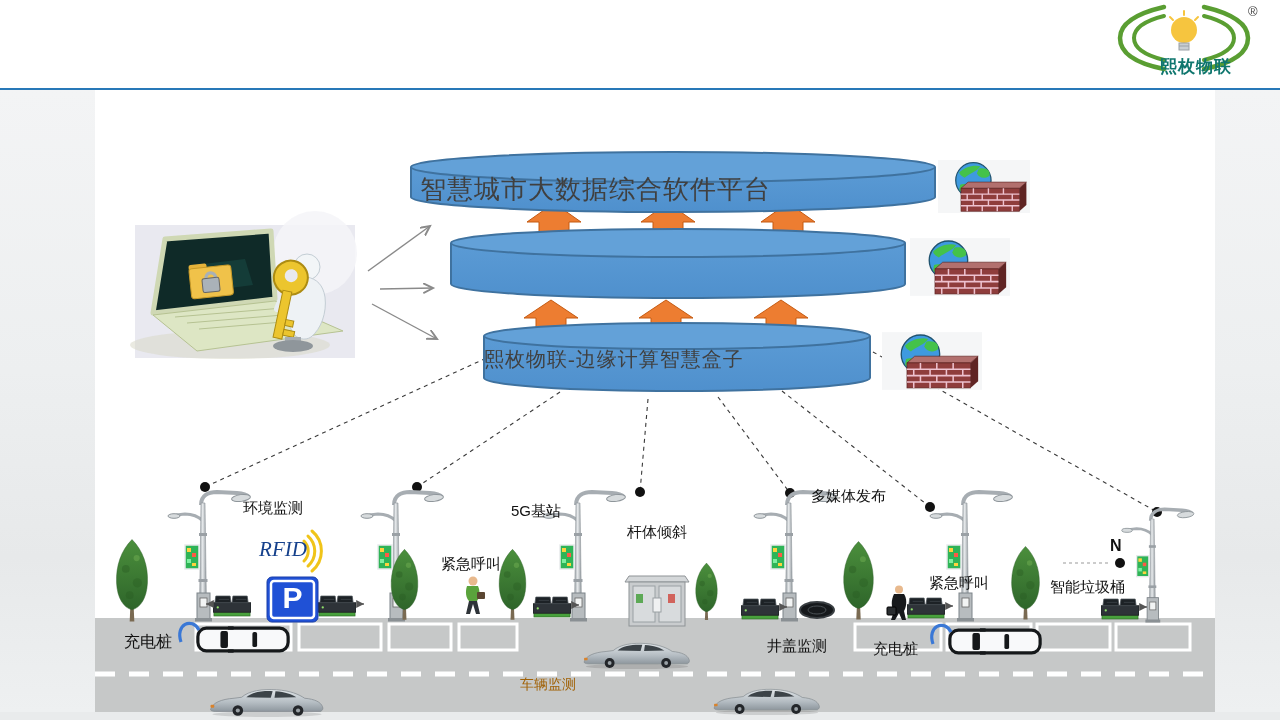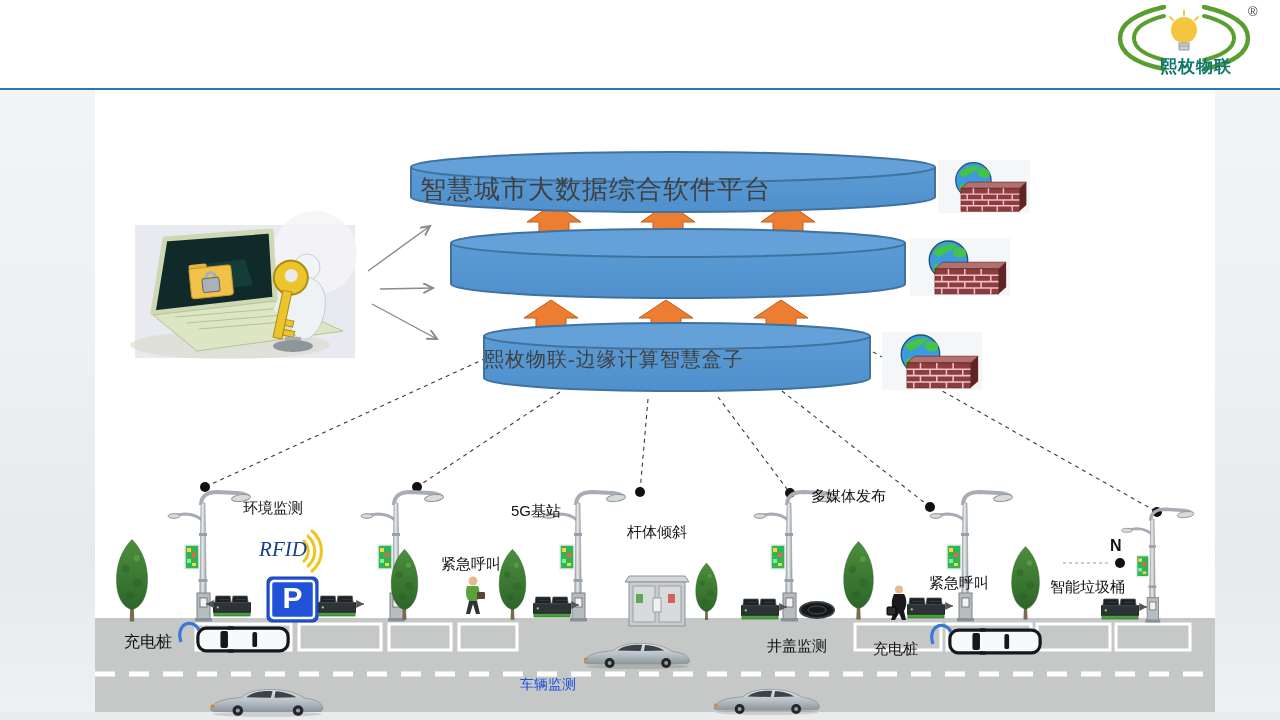--- a/index.html
+++ b/index.html
@@ -9,21 +9,21 @@
   .title{position:absolute;left:60px;top:24px;font-size:30px;font-weight:900;color:#000;
          letter-spacing:2px;z-index:3;}
   .header-rule{position:absolute;left:0;top:88px;width:1280px;height:2px;background:#2878b8;z-index:2;}
   .margin-left{position:absolute;left:0;top:90px;width:95px;height:622px;
       background:linear-gradient(180deg,#f3f4f5 0%,#edeff0 45%,#e7e9ea 75%,#eef0f1 100%);z-index:1;}
   .margin-right{position:absolute;left:1215px;top:90px;width:65px;height:622px;
       background:linear-gradient(180deg,#f3f4f5 0%,#edeff0 45%,#e7e9ea 75%,#eef0f1 100%);z-index:1;}
   .bottom-strip{position:absolute;left:0;top:712px;width:1280px;height:8px;background:#e9ebec;z-index:1;}
   .gfx{position:absolute;left:0;top:0;z-index:2;}
   .lbl{position:absolute;font-size:15px;color:#111;white-space:nowrap;z-index:4;line-height:1.1;}
-  .lbl.small{font-size:14px;color:#1d4ed8;}
+  .lbl.small{font-size:14px;color:#a16207;}
   .lbl.bold{font-weight:700;font-size:16px;}
   .plat-label{position:absolute;color:#404040;text-align:left;z-index:4;letter-spacing:1px;
       white-space:nowrap;font-family:Liberation Serif, serif;}
   .plat-top{left:420px;top:172px;width:510px;font-size:26px;}
   .plat-mid{left:452px;top:254px;width:452px;font-size:24px;}
   .plat-bot{left:484px;top:346px;width:388px;font-size:20px;}
   .rfid-text{position:absolute;left:252px;top:537px;width:62px;font-size:21px;font-weight:400;
       font-style:italic;color:#16418c;font-family:"Liberation Serif",serif;z-index:4;text-align:center;}
   .p-letter{position:absolute;left:267px;top:581px;width:51px;height:41px;text-align:center;
       font-size:30px;font-weight:900;color:#fff;z-index:4;}

